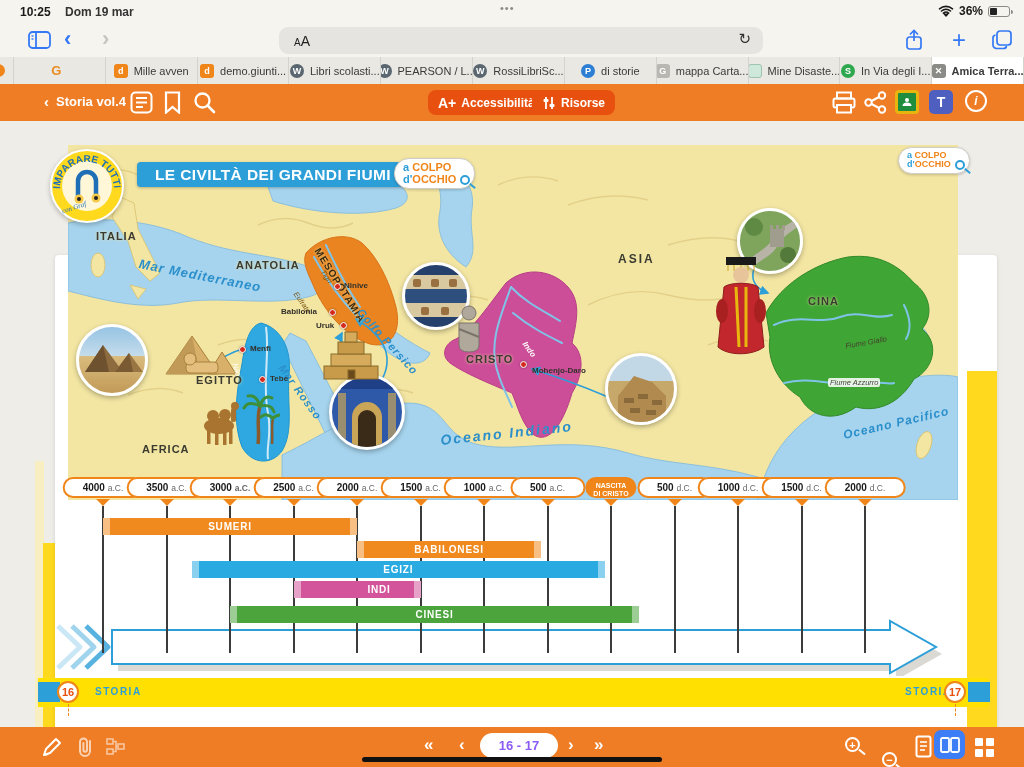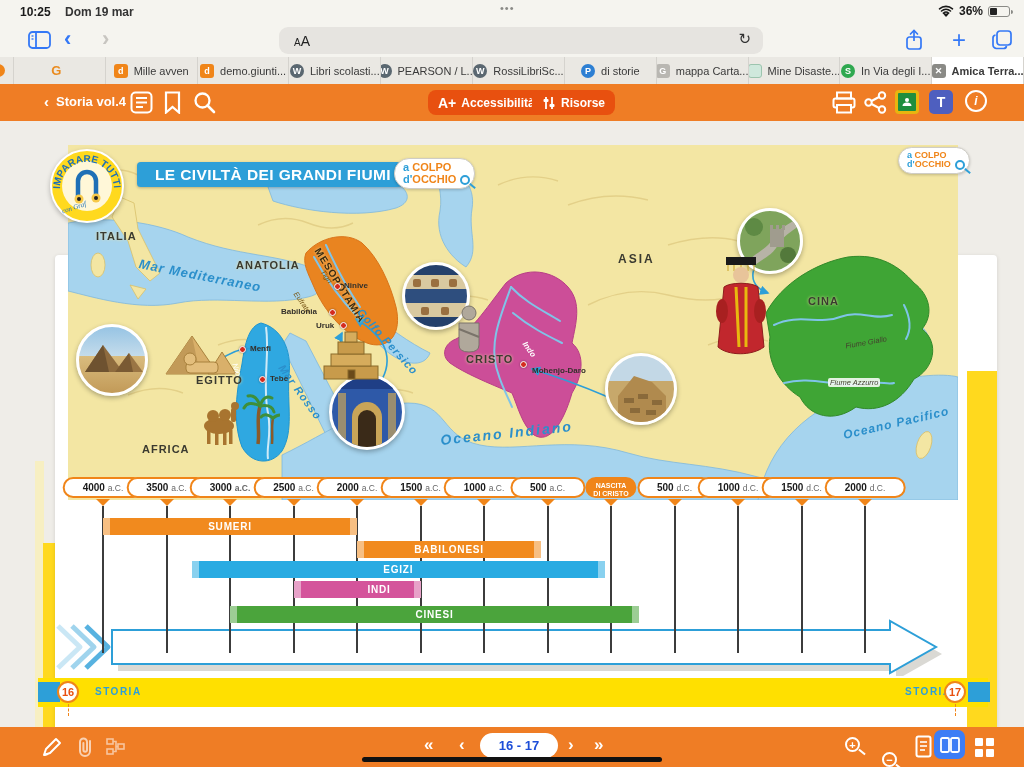--- a/index.html
+++ b/index.html
@@ -97,21 +97,21 @@
   
   .footer-band { position:absolute; left:38px; top:678px; width:950px; height:29px; background:#FFE000; }
   .fb-bluebox { position:absolute; width:22px; height:20px; background:#2D9FD8; top:4px; }
   .fb-pagenum { position:absolute; top:3px; width:22px; height:22px; background:#fff; border:2px solid #F08519; border-radius:50%; color:#E8500F; font-size:11px; font-weight:bold; text-align:center; line-height:19px; }
   .fb-section { position:absolute; top:8px; font-size:10px; font-weight:bold; color:#2D9FD8; letter-spacing:1.5px; }
   .fb-dash { position:absolute; top:26px; height:12px; border-left:1px dashed #F08519; }
 
   
   .bottom-bar { position:absolute; left:0; top:727px; width:1024px; height:40px; background:#EF7D25; }
   .bb-nav { position:absolute; top:8px; color:#fff; font-size:17px; font-weight:bold; }
-  .bb-pill { position:absolute; left:480px; top:6px; width:78px; height:25px; background:#fff; border-radius:13px; color:#1d4ed8; font-size:13px; font-weight:bold; text-align:center; line-height:25px; }
+  .bb-pill { position:absolute; left:480px; top:6px; width:78px; height:25px; background:#fff; border-radius:13px; color:#8b5cf6; font-size:13px; font-weight:bold; text-align:center; line-height:25px; }
   .bb-book-btn { position:absolute; left:934px; top:3px; width:31px; height:29px; background:#3D7DF5; border-radius:7px; display:flex; align-items:center; justify-content:center; }
   .home-indicator { position:absolute; left:362px; top:757px; width:300px; height:5px; background:#111; border-radius:3px; }
 
   .mag-ico { width:15px; height:15px; border:2px solid #fff; border-radius:50%; position:relative; color:#fff; font-size:11px; font-weight:bold; text-align:center; line-height:12px; }
   .mag-ico::after { content:""; position:absolute; left:11px; top:12px; width:8px; height:2px; background:#fff; transform:rotate(40deg); }
   .grid-ico { display:grid; grid-template-columns:8px 8px; grid-gap:3px; }
   .grid-ico i { width:8px; height:8px; background:#fff; border-radius:1px; }
 </style>
 </head>
 <body>

